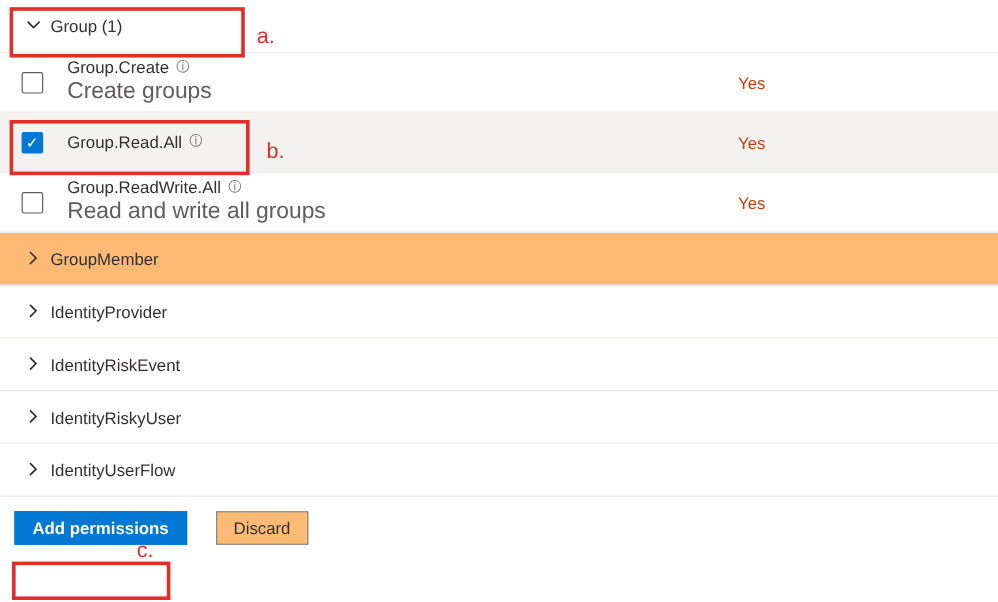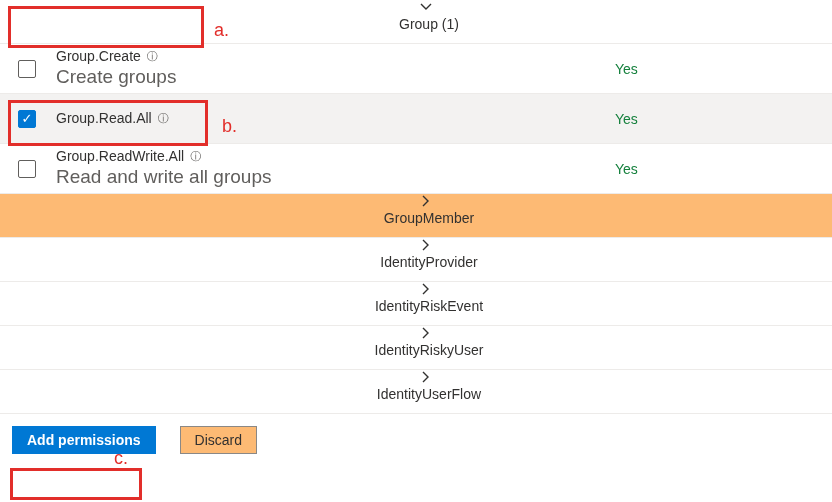--- a/index.html
+++ b/index.html
@@ -15,21 +15,20 @@
   }
   .row {
     display: flex;
     align-items: center;
     border-bottom: 1px solid #edebe9;
     box-sizing: border-box;
   }
   .group-header {
     height: 44px;
     padding-left: 20px;
-    flex-direction: column;
   }
   .group-header.shaded {
     background: #fdba74;
   }
   .group-header .title {
     font-size: 14px;
     color: #323130;
     margin-left: 6px;
   }
   .chevron {
@@ -87,21 +86,21 @@
     color: #605e5c;
   }
   .info-icon {
     font-size: 11px;
     color: #605e5c;
   }
   .adm {
     position: absolute;
     left: 615px;
     font-size: 14px;
-    color: #15803d;
+    color: #c2410c;
   }
   .buttons {
     display: flex;
     gap: 24px;
     padding: 12px 0 0 12px;
   }
   .btn {
     height: 28px;
     display: inline-flex;
     align-items: center;

